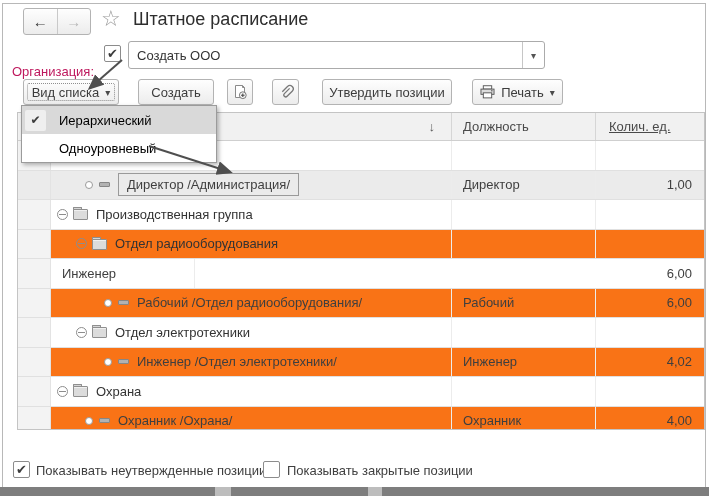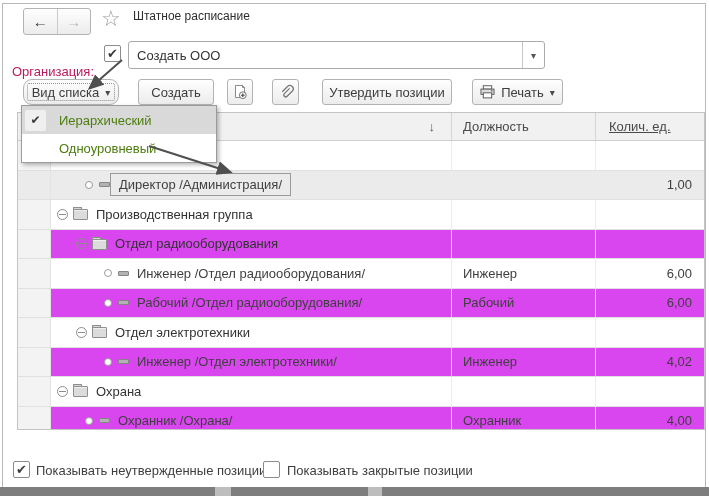--- a/index.html
+++ b/index.html
@@ -10,69 +10,69 @@
   .bottom-strip{position:absolute;left:0;top:487px;width:709px;height:9px;background:#7e7e7e;}
   .strip-mark{position:absolute;top:487px;height:9px;background:#bdbdbd;}
 
   
   .navgroup{position:absolute;left:23px;top:8px;width:66px;height:25px;border:1px solid #b3b3b3;border-radius:3px;
             background:linear-gradient(#fefefe,#ececec);display:flex;overflow:hidden;}
   .navbtn{flex:1;display:flex;align-items:center;justify-content:center;font-size:15px;cursor:default;}
   .navbtn.back{border-right:1px solid #c9c9c9;color:#3a3a3a;font-weight:bold;}
   .navbtn.fwd{color:#b9b9b9;font-weight:bold;}
   .star{position:absolute;left:101px;top:6px;font-size:22px;color:#9b9b9b;line-height:26px;}
-  .title{position:absolute;left:133px;top:9px;font-size:12px;color:#2e2e2e;}
+  .title{position:absolute;left:133px;top:9px;font-size:18px;color:#2e2e2e;}
 
   
   .org-label{position:absolute;left:12px;top:64px;color:#be185d;}
   .checkbox{display:inline-block;width:17px;height:17px;border:1px solid #8c8c8c;border-radius:2px;background:#fff;
             text-align:center;line-height:16px;font-size:13px;color:#3c3c3c;box-sizing:border-box;}
   .org-check{position:absolute;left:104px;top:45px;}
   .org-input{position:absolute;left:128px;top:41px;width:417px;height:28px;border:1px solid #ababab;border-radius:3px;
              background:#fff;box-sizing:border-box;display:flex;align-items:center;}
   .org-input .val{flex:1;padding-left:8px;color:#333;}
   .org-input .dd{width:21px;align-self:stretch;border-left:1px solid #c6c6c6;display:flex;align-items:center;justify-content:center;
                  color:#555;font-size:10px;}
 
   
   .btn{position:absolute;top:79px;height:26px;border:1px solid #b3b3b3;border-radius:3px;background:linear-gradient(#fefefe,#ececec);
        display:flex;align-items:center;justify-content:center;box-sizing:border-box;color:#3c3c3c;cursor:default;}
   .btn .ddarr{font-size:10px;color:#4a4a4a;margin-left:6px;}
-  .btn-viewlist{left:23px;width:96px;position:absolute;border-radius:9px;}
+  .btn-viewlist{left:23px;width:96px;position:absolute;}
   .btn-viewlist::after{content:"";position:absolute;left:3px;right:3px;top:3px;bottom:3px;border:1px dotted #8f8f8f;border-radius:2px;}
   .btn-create{left:138px;width:76px;}
   .btn-copy{left:227px;width:26px;}
   .btn-clip{left:272px;width:27px;}
   .btn-approve{left:322px;width:130px;}
   .btn-print{left:472px;width:91px;}
   .btn svg{display:block;}
   .btn-print svg{margin-right:6px;}
 
   
   .menu{position:absolute;left:21px;top:105px;width:194px;background:#fff;border:1px solid #9b9b9b;
         box-shadow:2px 2px 4px rgba(0,0,0,0.28);z-index:40;}
   .menu-item{height:28px;display:flex;align-items:center;}
   .menu-item.checked{background:#d9d9d9;}
   .menu-item .icobox{width:21px;height:21px;margin-left:3px;border-radius:2px;display:flex;align-items:center;justify-content:center;
                      font-size:12px;color:#3c3c3c;}
   .menu-item.checked .icobox{background:#efefef;}
-  .menu-item .mlabel{margin-left:13px;color:#4d7c0f;}
+  .menu-item .mlabel{margin-left:13px;color:#000000;}
 
   
   .table{position:absolute;left:17px;top:112px;width:688px;height:318px;border:1px solid #c4c4c4;box-sizing:border-box;
          background:#fff;}
   .thead{height:28px;background:#f1f1f1;border-bottom:1px solid #cfcfcf;display:flex;box-sizing:border-box;color:#4a4a4a;}
   .thead .hc{display:flex;align-items:center;box-sizing:border-box;}
   .hc.h-marker{width:33px;border-right:1px solid #dedede;}
   .hc.h-name{width:401px;border-right:1px solid #d6d6d6;justify-content:flex-end;padding-right:16px;color:#5a5a5a;}
   .hc.h-pos{width:144px;border-right:1px solid #d6d6d6;padding-left:11px;}
   .hc.h-count{flex:1;padding-left:13px;text-decoration:underline;}
   .rows{height:288px;overflow:hidden;}
   .row{height:29.5px;display:flex;border-bottom:1px solid #e0e0e0;box-sizing:border-box;background:#fff;}
-  .row.stripe{background:#d946ef;}
+  .row.stripe{background:#f97316;}
   .row.selected{background:#ebebeb;}
   .cell{display:flex;align-items:center;box-sizing:border-box;}
   .c-marker{width:33px;background:#f3f3f3;border-right:1px solid #e3e3e3;}
   .row.selected .c-marker{background:#ebebeb;}
   .c-name{width:401px;border-right:1px solid #ececec;}
   .c-pos{width:144px;border-right:1px solid #ececec;padding-left:11px;}
   .c-count{flex:1;justify-content:flex-end;padding-right:12px;}
   .gname{margin-left:8px;font-weight:normal;color:#333;}
   .iname{margin-left:8px;color:#3f3f3f;}
   .name-box{display:flex;align-items:center;border:1px solid #9a9a9a;background:#ebebeb;padding:3px 8px 3px 8px;margin-left:2px;}
@@ -175,24 +175,25 @@
     <div class="cell c-name"></div>
     <div class="cell c-pos"></div>
     <div class="cell c-count"></div>
   </div>
 
   <div class="row selected">
     <div class="cell c-marker"></div>
     <div class="cell c-name" style="padding-left: 34px;">
             <span class="dot"></span>
             <span class="dashico"></span>
-            <span class="name-box" style="margin-left: 0;">
+            <span class="name-box" style="margin-left: 8px;">
               <span class="iname">Директор /Администрация/</span>
             </span>
           </div>
+    <div class="cell c-pos">Директор</div>
     <div class="cell c-count">1,00</div>
   </div>
 
   <div class="row">
     <div class="cell c-marker"></div>
     <div class="cell c-name" style="padding-left: 6px;">
             <span class="expander"></span>
             <span class="folder"></span>
             <span class="gname">Производственная группа</span>
           </div>
@@ -206,25 +207,20 @@
             <span class="expander"></span>
             <span class="folder"></span>
             <span class="gname">Отдел радиооборудования</span>
           </div>
     <div class="cell c-pos"></div>
     <div class="cell c-count"></div>
   </div>
 
   <div class="row">
     <div class="cell c-marker"></div>
-    <div class="cell c-name" style="padding-left: 53px;">
-            <span class="dot"></span>
-            <span class="dashico"></span>
-            <span class="iname">Инженер /Отдел радиооборудования/</span>
-          </div>
     <div class="cell c-pos">Инженер</div>
     <div class="cell c-count">6,00</div>
   </div>
 
   <div class="row stripe">
     <div class="cell c-marker"></div>
     <div class="cell c-name" style="padding-left: 53px;">
             <span class="dot"></span>
             <span class="dashico"></span>
             <span class="iname">Рабочий /Отдел радиооборудования/</span>

